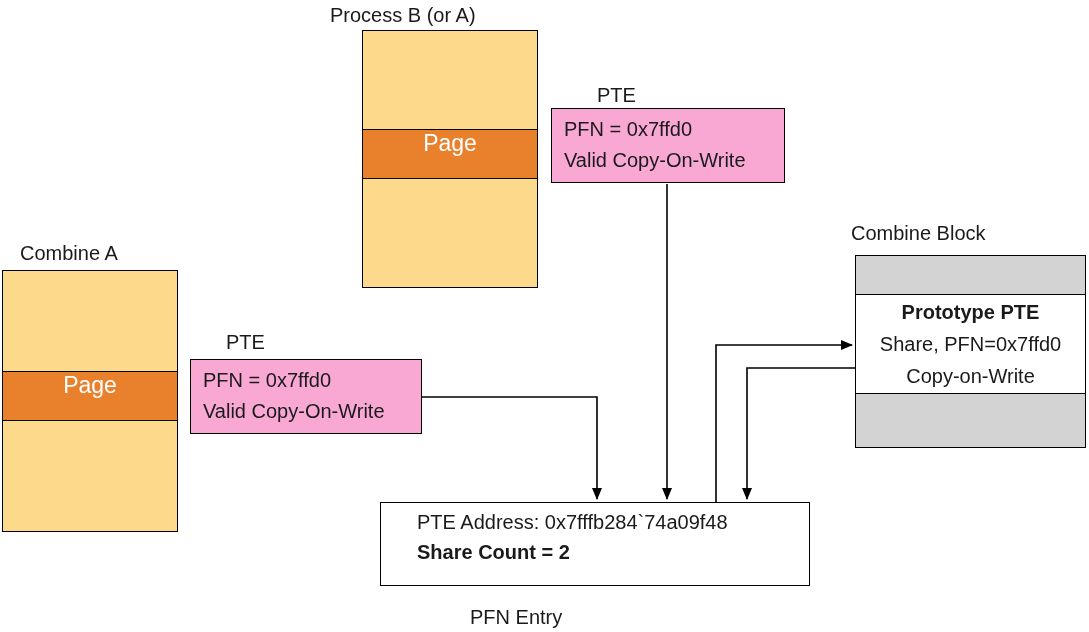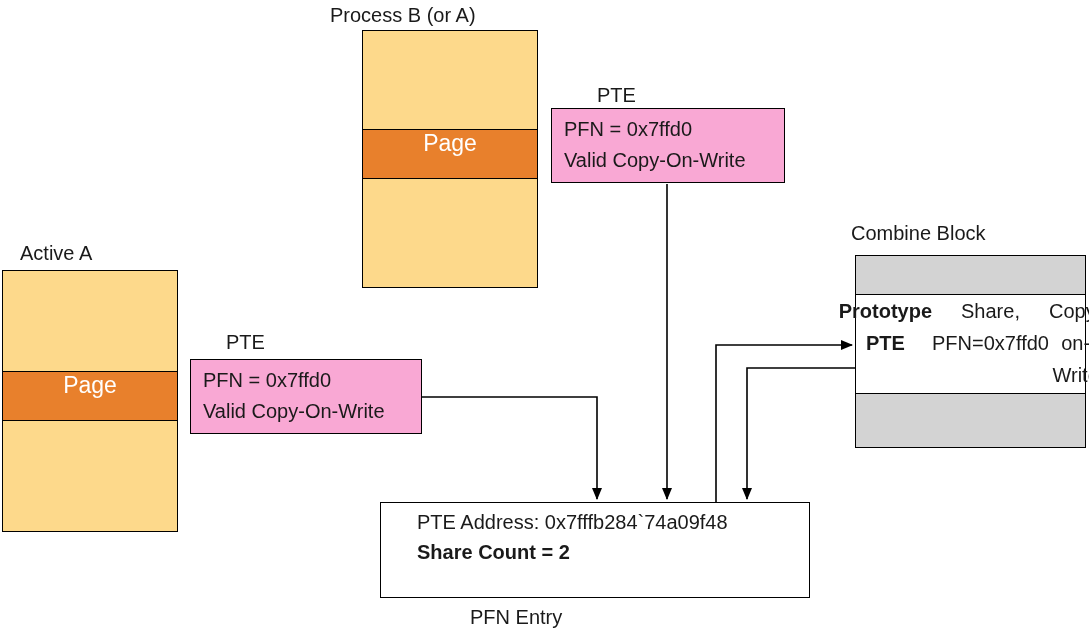--- a/index.html
+++ b/index.html
@@ -56,21 +56,21 @@
   .combine-box {
     background:var(--gray-fill, #D3D3D3);
     display:flex; flex-direction:column;
   }
   .combine-gray-top { height:38px; }
   .combine-mid {
     background:#ffffff;
     border-top:1.6px solid #000000;
     border-bottom:1.6px solid #000000;
     height:100px;
-    display:flex; flex-direction:row; justify-content:center;
+    display:flex; flex-direction:column; justify-content:center;
     text-align:center;
     font-size:20px;
     line-height:32px;
   }
   .combine-gray-bottom { flex:1; }
   .italic { }
   .bold { font-weight:bold; }
 </style>
 </head>
 <body>
@@ -95,21 +95,21 @@
       <span>Page</span>
     </div>
   </div>
 
   <div class="label" style="left:597px; top:84px; width:140px;">PTE</div>
   <div class="box pte-box" style="left:551px; top:108px; width:234px; height:75px;">
     <div>PFN = 0x7ffd0</div>
     <div class="italic">Valid Copy-On-Write</div>
   </div>
 
-  <div class="label" style="left:20px; top:242px; width:165px;">Active A</div>
+  <div class="label" style="left:20px; top:242px; width:165px;">Combine A</div>
   <div class="box process-box" style="left:2px; top:270px; width:176px; height:262px;">
     <div class="page-band" style="top:100px; height:50px;">
       <span>Page</span>
     </div>
   </div>
 
   <div class="label" style="left:226px; top:331px; width:145px;">PTE</div>
   <div class="box pte-box" style="left:190px; top:359px; width:232px; height:75px;">
     <div>PFN = 0x7ffd0</div>
     <div class="italic">Valid Copy-On-Write</div>
@@ -119,19 +119,19 @@
   <div class="box combine-box" style="left:855px; top:255px; width:231px; height:193px;">
     <div class="combine-gray-top"></div>
     <div class="combine-mid">
       <div class="bold">Prototype PTE</div>
       <div>Share, PFN=0x7ffd0</div>
       <div>Copy-on-Write</div>
     </div>
     <div class="combine-gray-bottom"></div>
   </div>
 
-  <div class="box pfn-box" style="left:380px; top:502px; width:430px; height:96px;padding-left:36px;">
+  <div class="box pfn-box" style="left:380px; top:502px; width:430px; height:84px;padding-left:36px;">
     <div>PTE Address: 0x7fffb284`74a09f48</div>
     <div class="bold">Share Count = 2</div>
   </div>
   <div class="label" style="left:470px; top:606px; width:240px;">PFN Entry</div>
 
 </div>
 
 </body></html>

